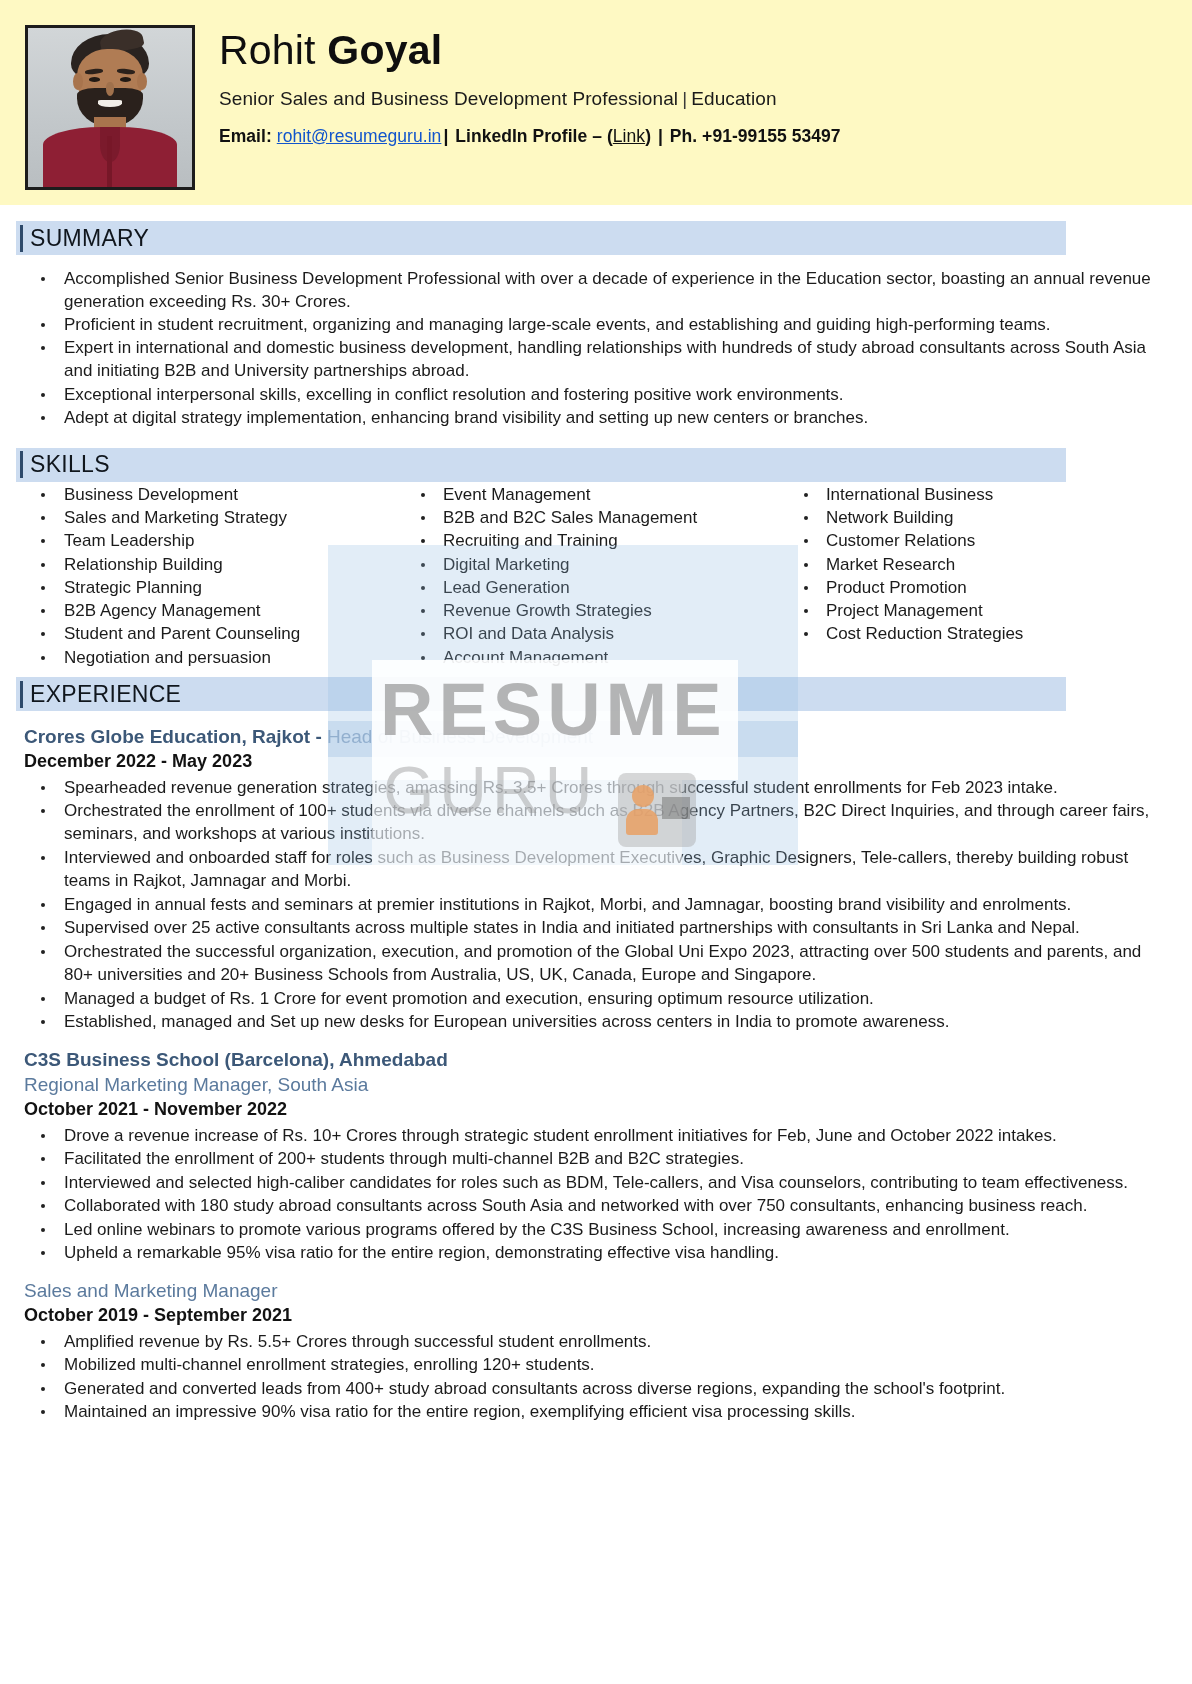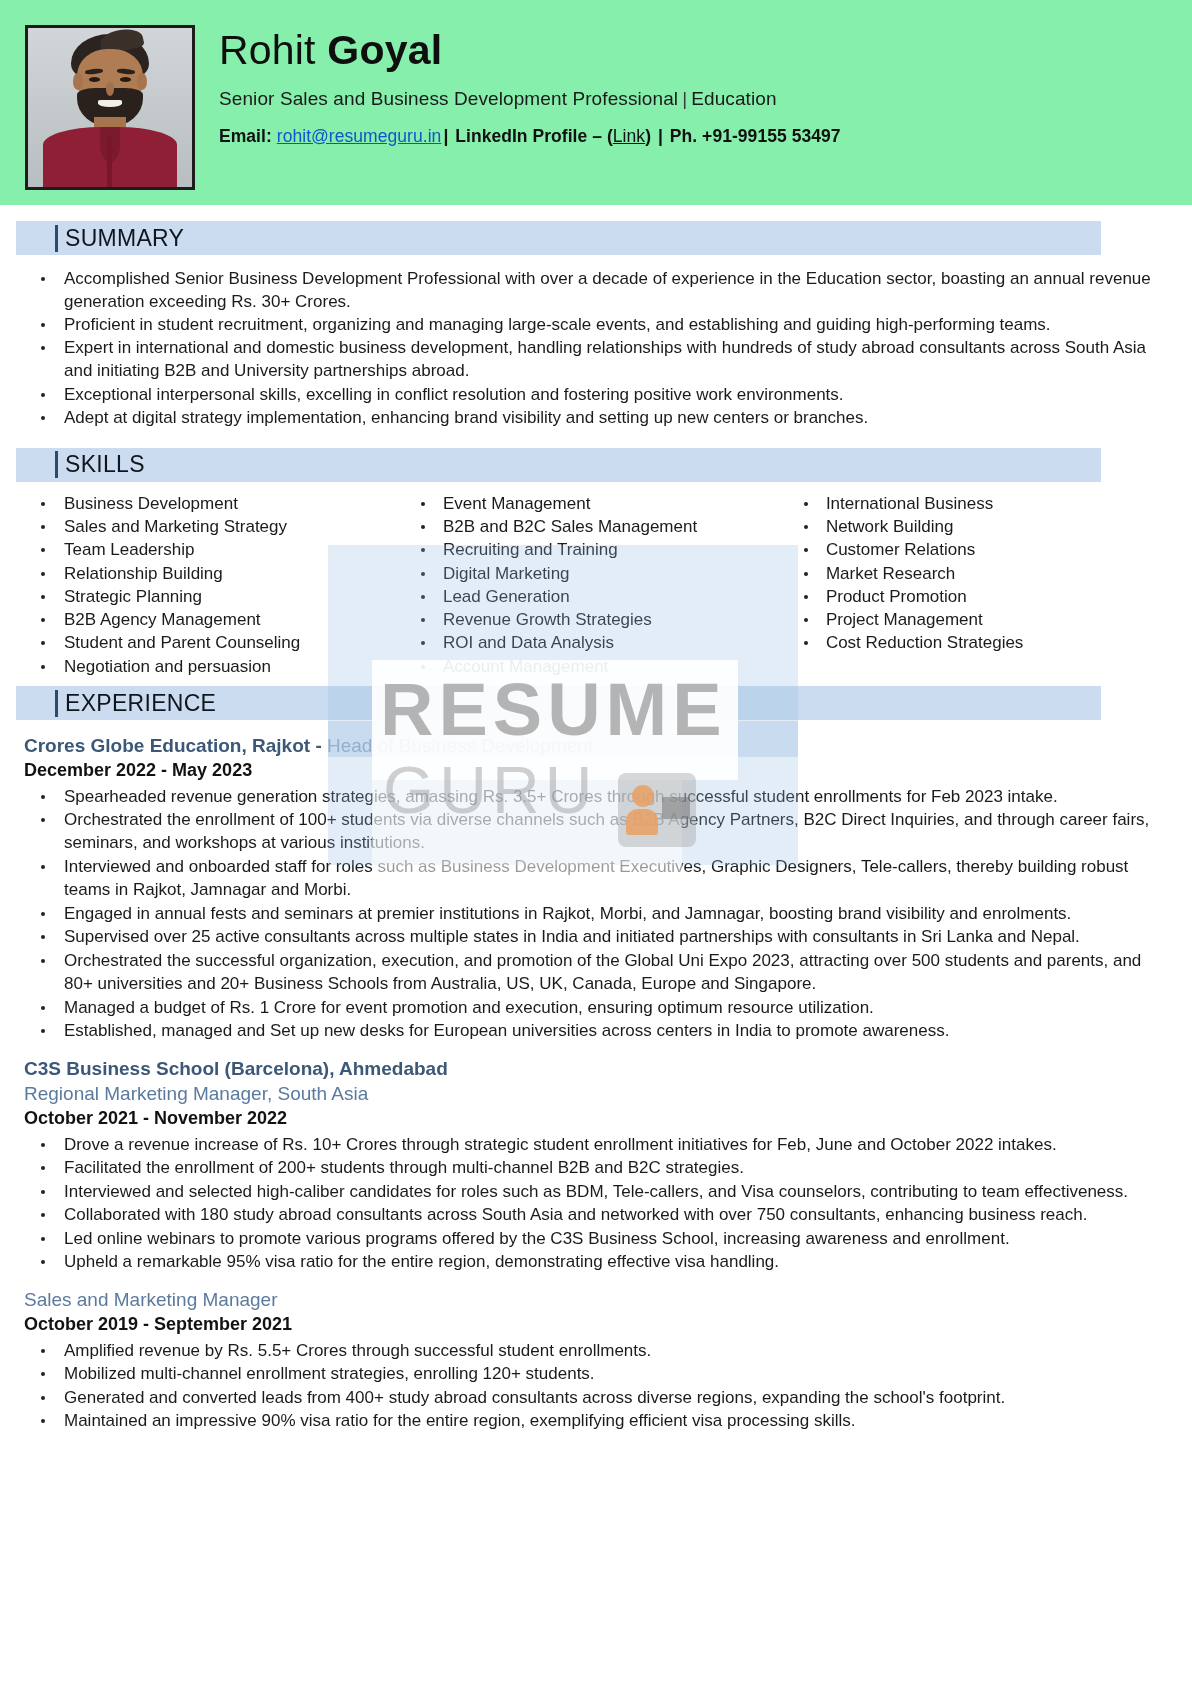--- a/index.html
+++ b/index.html
@@ -11,21 +11,21 @@
     width: 1192px;
     height: 1684px;
     font-family: "Liberation Sans", sans-serif;
     color: #1a1a1a;
     position: relative;
     overflow: hidden;
   }
 
   
   .header {
-    background: #86efac;
+    background: #fef9c3;
     height: 205px;
     display: flex;
     align-items: flex-start;
     padding: 0;
     position: relative;
     box-sizing: border-box;
   }
   .photo-frame {
     width: 170px;
     height: 165px;
@@ -95,21 +95,20 @@
 
   
   .section-bar {
     background: #ccdcf0;
     height: 34px;
     width: 1050px;
     margin-left: 16px;
     display: flex;
     align-items: center;
     position: relative;
-    padding-left: 35px;
   }
   .section-bar .accent {
     width: 3px;
     height: 27px;
     background: #2e4a6b;
     margin-left: 4px;
     flex: none;
   }
   .section-title {
     font-size: 23px;
@@ -141,21 +140,21 @@
     top: 10px;
     width: 4px;
     height: 4px;
     border-radius: 50%;
     background: #222;
   }
 
   
   .skills-cols {
     display: flex;
-    padding-top: 10px;
+    padding-top: 1px;
   }
   .skills-cols .col { width: 33.3%; }
   .skills-cols ul.bullets li { line-height: 1.37; font-size: 17px; }
   .skills-cols .col:nth-child(2) ul.bullets li { padding-left: 38px; }
   .skills-cols .col:nth-child(2) ul.bullets li::before { left: 16px; }
   .skills-cols .col:nth-child(3) ul.bullets li { padding-left: 40px; }
   .skills-cols .col:nth-child(3) ul.bullets li::before { left: 18px; }
 
   
   .job { padding-top: 14px; }

